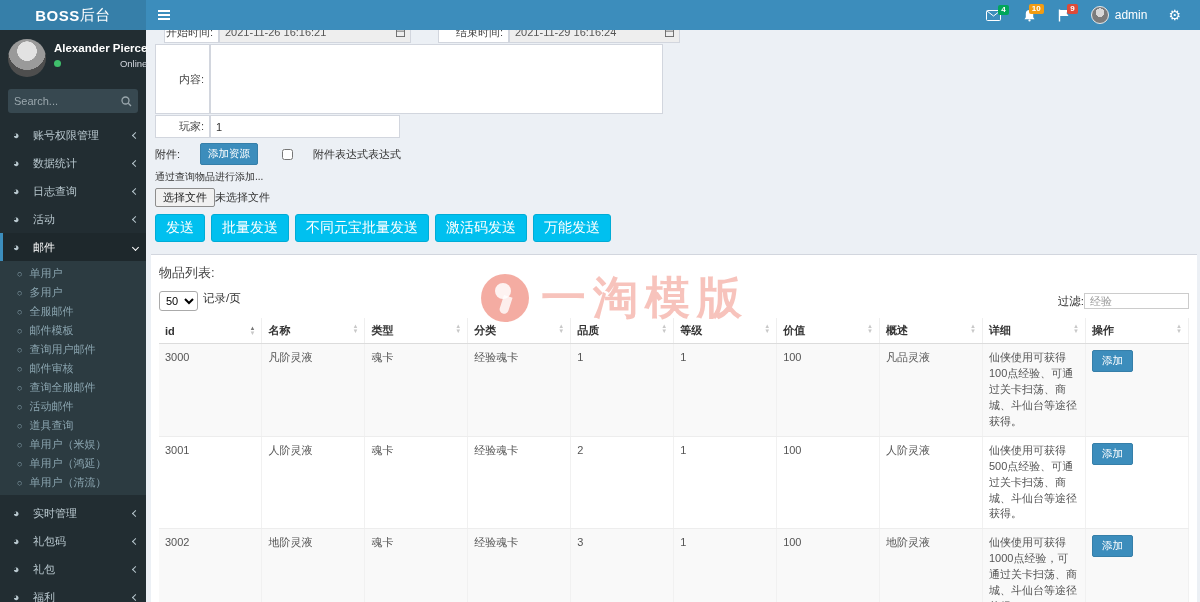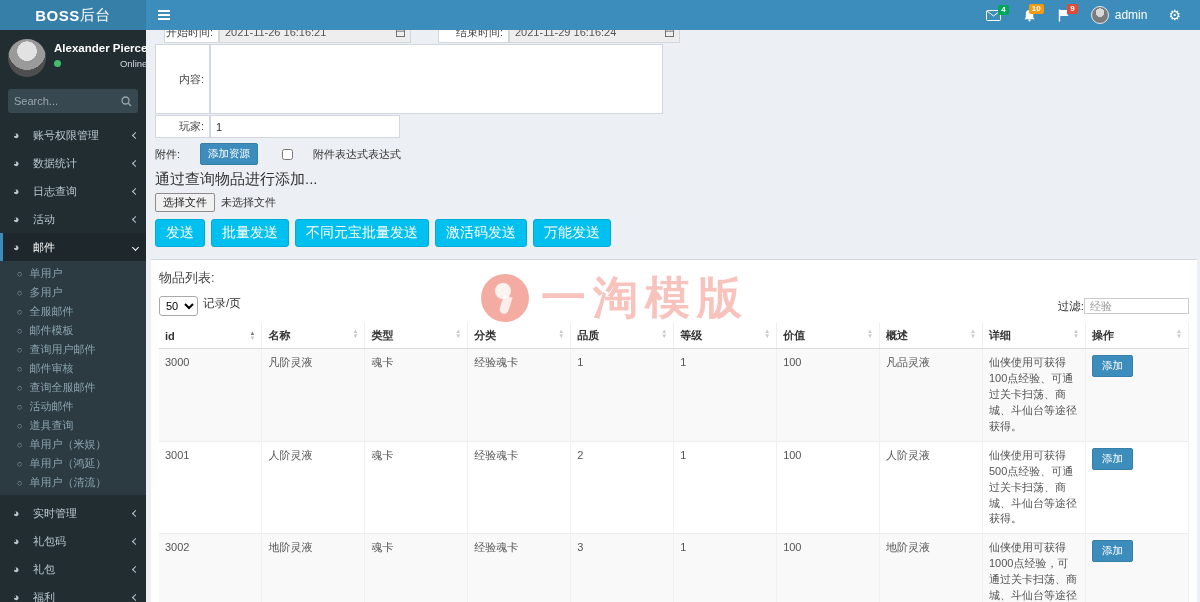--- a/index.html
+++ b/index.html
@@ -64,22 +64,22 @@
   .content-row { display:flex; margin-top:1px; }
   .content-label { width:55px; border:1px solid #d2d6de; background:#fff; font-size:11px; color:#444; display:flex; align-items:center; justify-content:flex-end; padding-right:5px; }
   .content-area { width:453px; height:70px; border:1px solid #d2d6de; background:#fff; resize:none; font-size:11px; padding:4px; outline:none; }
 
   .player-row { display:flex; margin-top:1px; }
   .player-input { width:190px; height:23px; border:1px solid #d2d6de; font-size:11px; padding:0 5px; outline:none; color:#333; }
 
   .attach-row { display:flex; align-items:center; margin-top:5px; gap:20px; font-size:11px; color:#333; }
   .btn-blue { background:#3c8dbc; border:1px solid #367fa9; color:#fff; font-size:10.5px; padding:3px 7px; border-radius:2px; cursor:pointer; }
   .attach-row input[type=checkbox] { width:11px; height:11px; margin-left:4px; }
-  .hint-line { margin-top:5px; font-size:15px; color:#333; }
-  .file-row { margin-top:4px; display:flex; align-items:center; gap:6px; font-size:11px; color:#333; }
+  .hint-line { margin-top:5px; font-size:10px; color:#333; }
+  .file-row { margin-top:4px; display:flex; align-items:center; font-size:11px; color:#333; }
   .btn-file { background:#f1f1f1; border:1px solid #8d8d8d; font-size:11px; padding:1px 7px; border-radius:2px; cursor:pointer; color:#222; }
   .send-row { margin-top:7px; display:flex; gap:6px; }
   .btn-info { background:#00c0ef; border:1px solid #00acd6; color:#fff; font-size:14px; padding:4px 10px; border-radius:3px; cursor:pointer; }
 
   .panel { margin:12px -3px 0 -4px; background:#fff; border-top:1px solid #d2d6de; padding:9px 8px 0 8px; height:400px; position:relative; }
   .panel-title { font-size:13px; color:#444; }
   .table-controls { display:flex; align-items:center; justify-content:space-between; margin-top:9px; font-size:11.5px; color:#333; }
   .pp { display:flex; align-items:flex-start; gap:5px; }
   .pp select { font-size:11px; height:20px; border:1px solid #aaa; border-radius:3px; background:#fff; padding:0 2px; }
   .filter { display:flex; align-items:center; }

